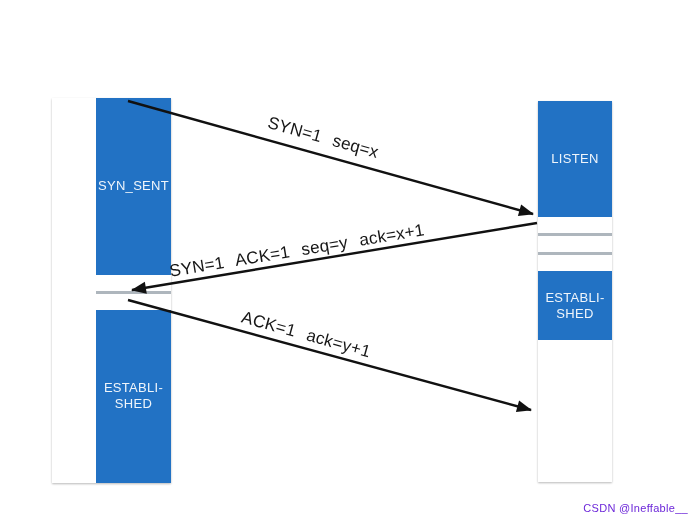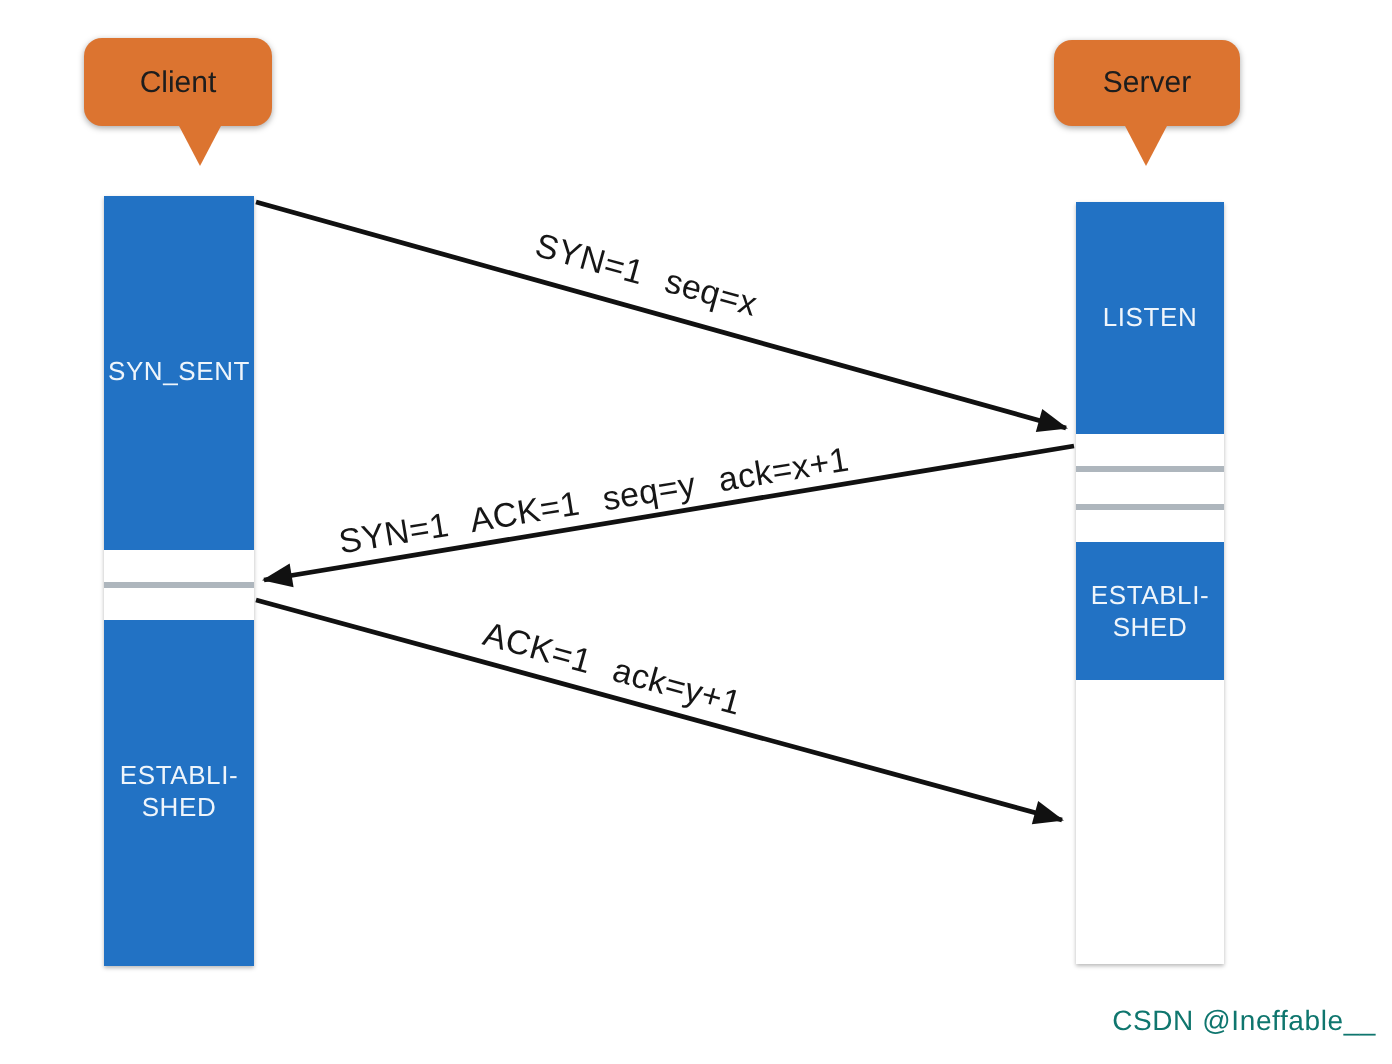--- a/index.html
+++ b/index.html
@@ -22,57 +22,49 @@
   .client-bubble{left:42px;top:19px;width:94px;height:44px;}
   .client-bubble .tail{left:47px;}
   .server-bubble{left:527px;top:20px;width:93px;height:43px;}
   .server-bubble .tail{left:35px;}
   
   .bar{
     position:absolute;display:flex;flex-direction:column;
     box-shadow:0 1px 2px rgba(0,0,0,.28);
     gap:16px;
   }
-  .client-bar{left:52px;top:98px;width:75px;height:385px;}
+  .client-bar{left:52px;top:98px;width:75px;height:385px;padding-left:44px;}
   .server-bar{left:538px;top:101px;width:74px;height:381px;}
   .section{
     background:#2272C4;display:flex;flex-direction:column;
     align-items:center;justify-content:center;
     color:rgba(255,255,255,.93);font-size:13px;letter-spacing:.3px;text-align:center;
   }
   .section span{display:block;line-height:16px;}
   .divider{height:3px;background:#AEB6BD;flex:none;}
   
   svg.arrows{position:absolute;left:0;top:0;}
   
   .msg-label{
     position:absolute;white-space:nowrap;color:#161616;font-size:17px;
     word-spacing:7px;letter-spacing:.2px;
     transform-origin:center center;
   }
   .msg-1{left:323px;top:138px;transform:translate(-50%,-50%) rotate(15.5deg);}
   .msg-2{left:297px;top:251px;transform:translate(-50%,-50%) rotate(-9.3deg);}
   .msg-3{left:306px;top:335px;transform:translate(-50%,-50%) rotate(15.5deg);}
   .watermark{
-    position:absolute;right:8px;top:502px;color:#0f766e;font-size:14px;letter-spacing:.3px;
+    position:absolute;right:8px;top:502px;color:#6d28d9;font-size:11px;letter-spacing:.3px;
   }
 </style>
 </head>
 <body>
 
 <div class="canvas">
 
-  <div class="bubble client-bubble">
-    <span>Client</span>
-    <div class="tail"></div>
-  </div>
-  <div class="bubble server-bubble">
-    <span>Server</span>
-    <div class="tail"></div>
-  </div>
 
   <div class="bar client-bar">
     <div class="section" style="height:193px">
       <span>SYN_SENT</span>
     </div>
     <div class="divider"></div>
     <div class="section" style="height:189px">
       <span>ESTABLI-</span>
       <span>SHED</span>
     </div>

